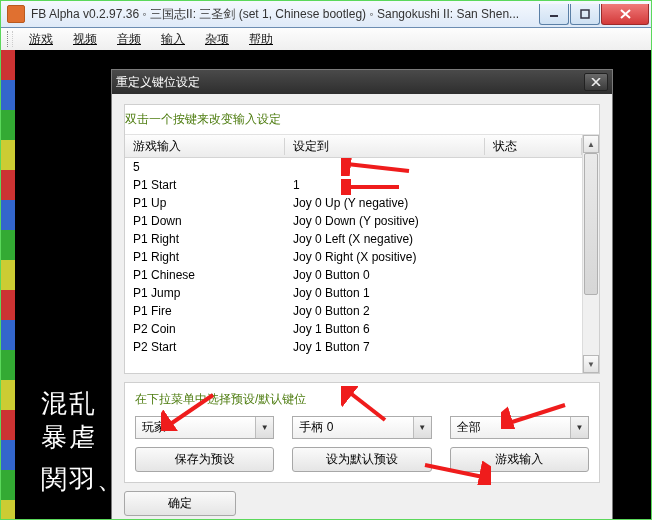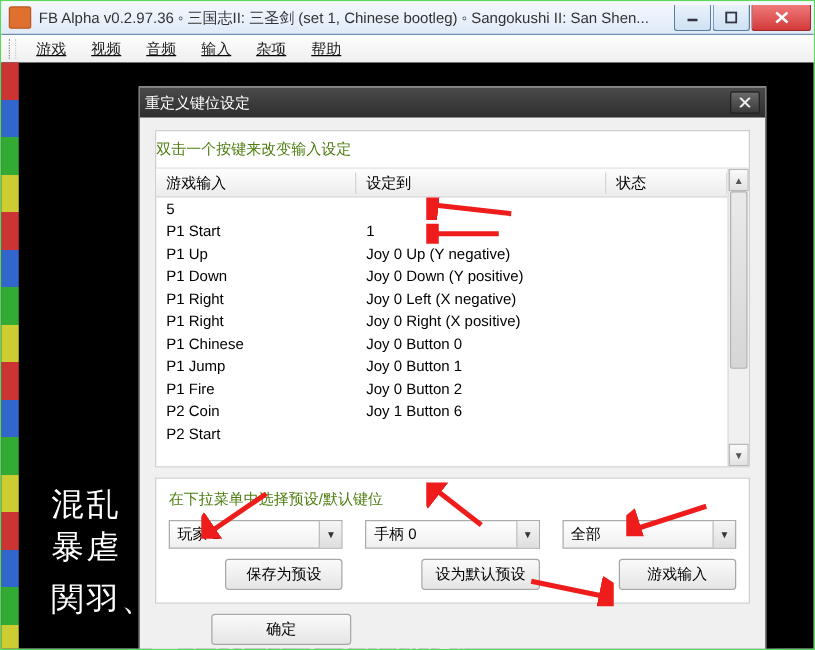--- a/index.html
+++ b/index.html
@@ -41,21 +41,21 @@
   .scrollbar .arr{height:16px;background:linear-gradient(#fafafa,#e2e2e2);border:1px solid #b8b8b8;margin:0;display:flex;align-items:center;justify-content:center;font-size:8px;color:#555;}
   .scrollbar .thumb{position:absolute;left:1px;right:1px;top:18px;height:140px;background:linear-gradient(#eaeaea,#d6d6d6);border:1px solid #b0b0b0;border-radius:2px;}
   .scrollbar .arr.bottom{position:absolute;bottom:0;left:0;right:0;}
   
   .gb2{padding:6px 10px 10px 10px;}
   .gb2 .gb-title{padding:2px 0 8px 0;}
   .combo-row{display:flex;gap:18px;margin-bottom:8px;}
   .combo{flex:1;height:21px;border:1px solid #acacac;background:linear-gradient(#fff,#f0f0f0);display:flex;align-items:center;padding:0 4px 0 6px;position:relative;}
   .combo .dd{position:absolute;right:0;top:0;bottom:0;width:17px;border-left:1px solid #bcbcbc;background:linear-gradient(#f6f6f6,#dedede);display:flex;align-items:center;justify-content:center;font-size:8px;color:#333;}
   .btn-row{display:flex;gap:18px;}
-  .btn{flex:1;height:23px;border:1px solid #a7a7a7;background:linear-gradient(#fafafa,#e5e5e5);border-radius:3px;display:flex;align-items:center;justify-content:center;margin-left:45px;}
+  .btn{flex:1;height:23px;border:1px solid #a7a7a7;background:linear-gradient(#fafafa,#e5e5e5);border-radius:3px;display:flex;align-items:center;justify-content:center;}
   .ok-row{display:flex;justify-content:flex-start;margin-top:8px;}
   .ok-row .btn{flex:0 0 110px;}
   
   .arrow{position:absolute;pointer-events:none;}
   .arrow svg{display:block;}
 </style>
 </head>
 <body>
 
 <div class="stage">
@@ -166,20 +166,21 @@
                     <div class="col-b">Joy 0 Button 2</div>
                     <div class="col-c"></div>
                   </div>
                   <div class="row">
                     <div class="col-a">P2 Coin</div>
                     <div class="col-b">Joy 1 Button 6</div>
                     <div class="col-c"></div>
                   </div>
                   <div class="row">
                     <div class="col-a">P2 Start</div>
+                    <div class="col-b">Joy 1 Button 7</div>
                     <div class="col-c"></div>
                   </div>
                 </div>
           </div>
           <div class="scrollbar">
             <div class="arr">▲</div>
             <div class="thumb"></div>
             <div class="arr bottom">▼</div>
           </div>
         </div>

